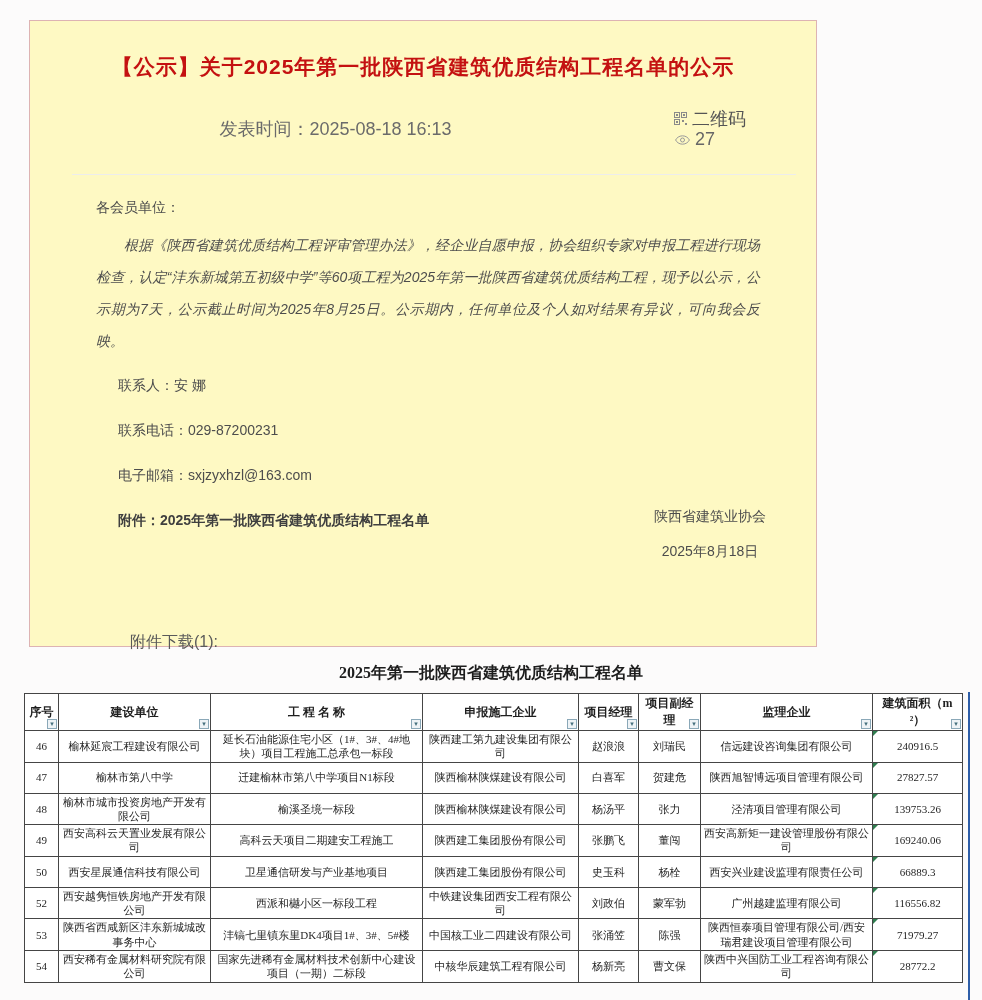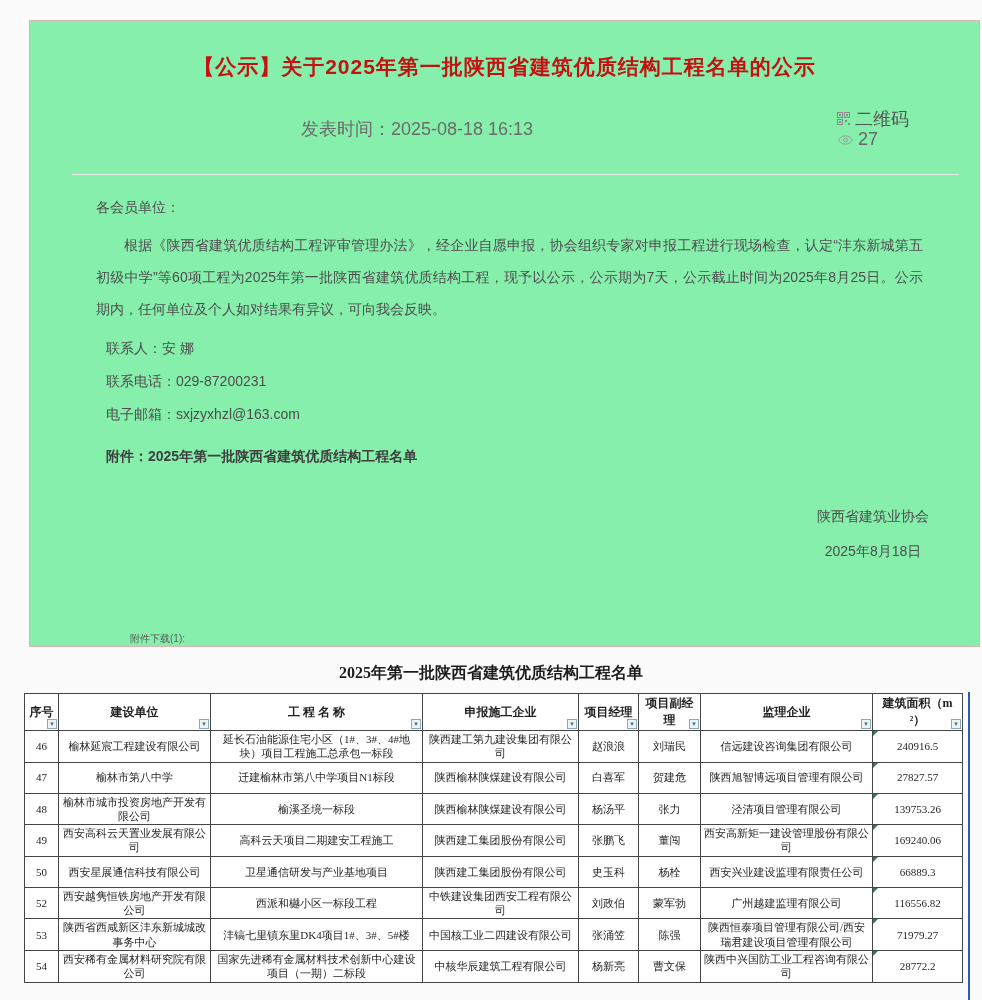--- a/index.html
+++ b/index.html
@@ -2,42 +2,42 @@
 <html><head>
 <meta charset="utf-8">
 <style>
   html,body { margin:0; padding:0; }
   body {
     width:982px; height:1000px; position:relative; overflow:hidden;
     background:#fcfbfb; font-family:"Liberation Sans", sans-serif;
   }
   
   .card {
-    position:absolute; left:29px; top:20px; width:951px; height:627px;
-    background:#86efac; border:1px solid #ddb3b3; box-sizing:border-box;
+    position:absolute; left:29px; top:20px; width:788px; height:627px;
+    background:#fef9c3; border:1px solid #ddb3b3; box-sizing:border-box;
   }
   .card-title {
     margin:32px 40px 0; text-align:center; color:#c41111;
     font-size:21px; font-weight:700; letter-spacing:1px;
   }
   .meta { position:relative; margin-top:34px; height:48px; font-size:18px; color:#6b6b6b; }
   .meta-center { position:absolute; left:0; right:175px; top:2px; text-align:center; }
   .meta-right { position:absolute; right:70px; top:-6px; }
   .meta-row { display:flex; align-items:center; gap:5px; height:20px; color:#555;padding-left:6px; }
   .meta-row.views { padding-left:7px; color:#666; }
   .icon-svg { display:inline-block; vertical-align:middle; }
   .divider { position:absolute; left:42px; right:20px; top:153px; border-top:1px solid #ededed; }
   .body-text { position:absolute; left:66px; right:56px; top:176px; font-size:14px; color:#4d4d4d; }
   .salutation { margin:0; line-height:20px; }
-  .para { margin:12px 0 0; text-indent:2em; line-height:32px; text-align:justify; }
-  .contact-line { margin:0; padding-left:10px; line-height:33px; }
+  .para { margin:12px 0 0; text-indent:2em; line-height:32px; text-align:justify;font-style:italic; }
+  .contact-line { margin:12px; padding-left:10px; line-height:33px; }
   .contact-block { margin-top:7px; }
   .attach-line { margin-top:9px; padding-left:10px; font-weight:700; color:#3f3f3f; line-height:33px; }
   .signature { position:absolute; right:50px; top:478px; text-align:center; font-size:14px; color:#4d4d4d; line-height:35px; }
-  .attach-download { position:absolute; left:100px; top:611px; font-size:10px; color:#5a5a5a; }
+  .attach-download { position:absolute; left:100px; top:611px; font-size:16px; color:#5a5a5a; }
   
   .tbl-title {
     position:absolute; left:0; width:100%; top:663px; text-align:center;
     font-family:"Liberation Serif", serif; font-weight:700; font-size:16px; color:#1d1d1d;
   }
   table.project-table {
     position:absolute; left:24px; top:693px; width:938px;
     border-collapse:collapse; table-layout:fixed;
     font-family:"Liberation Serif", serif; font-size:11px; color:#1f1f1f;
     background:#fff;

